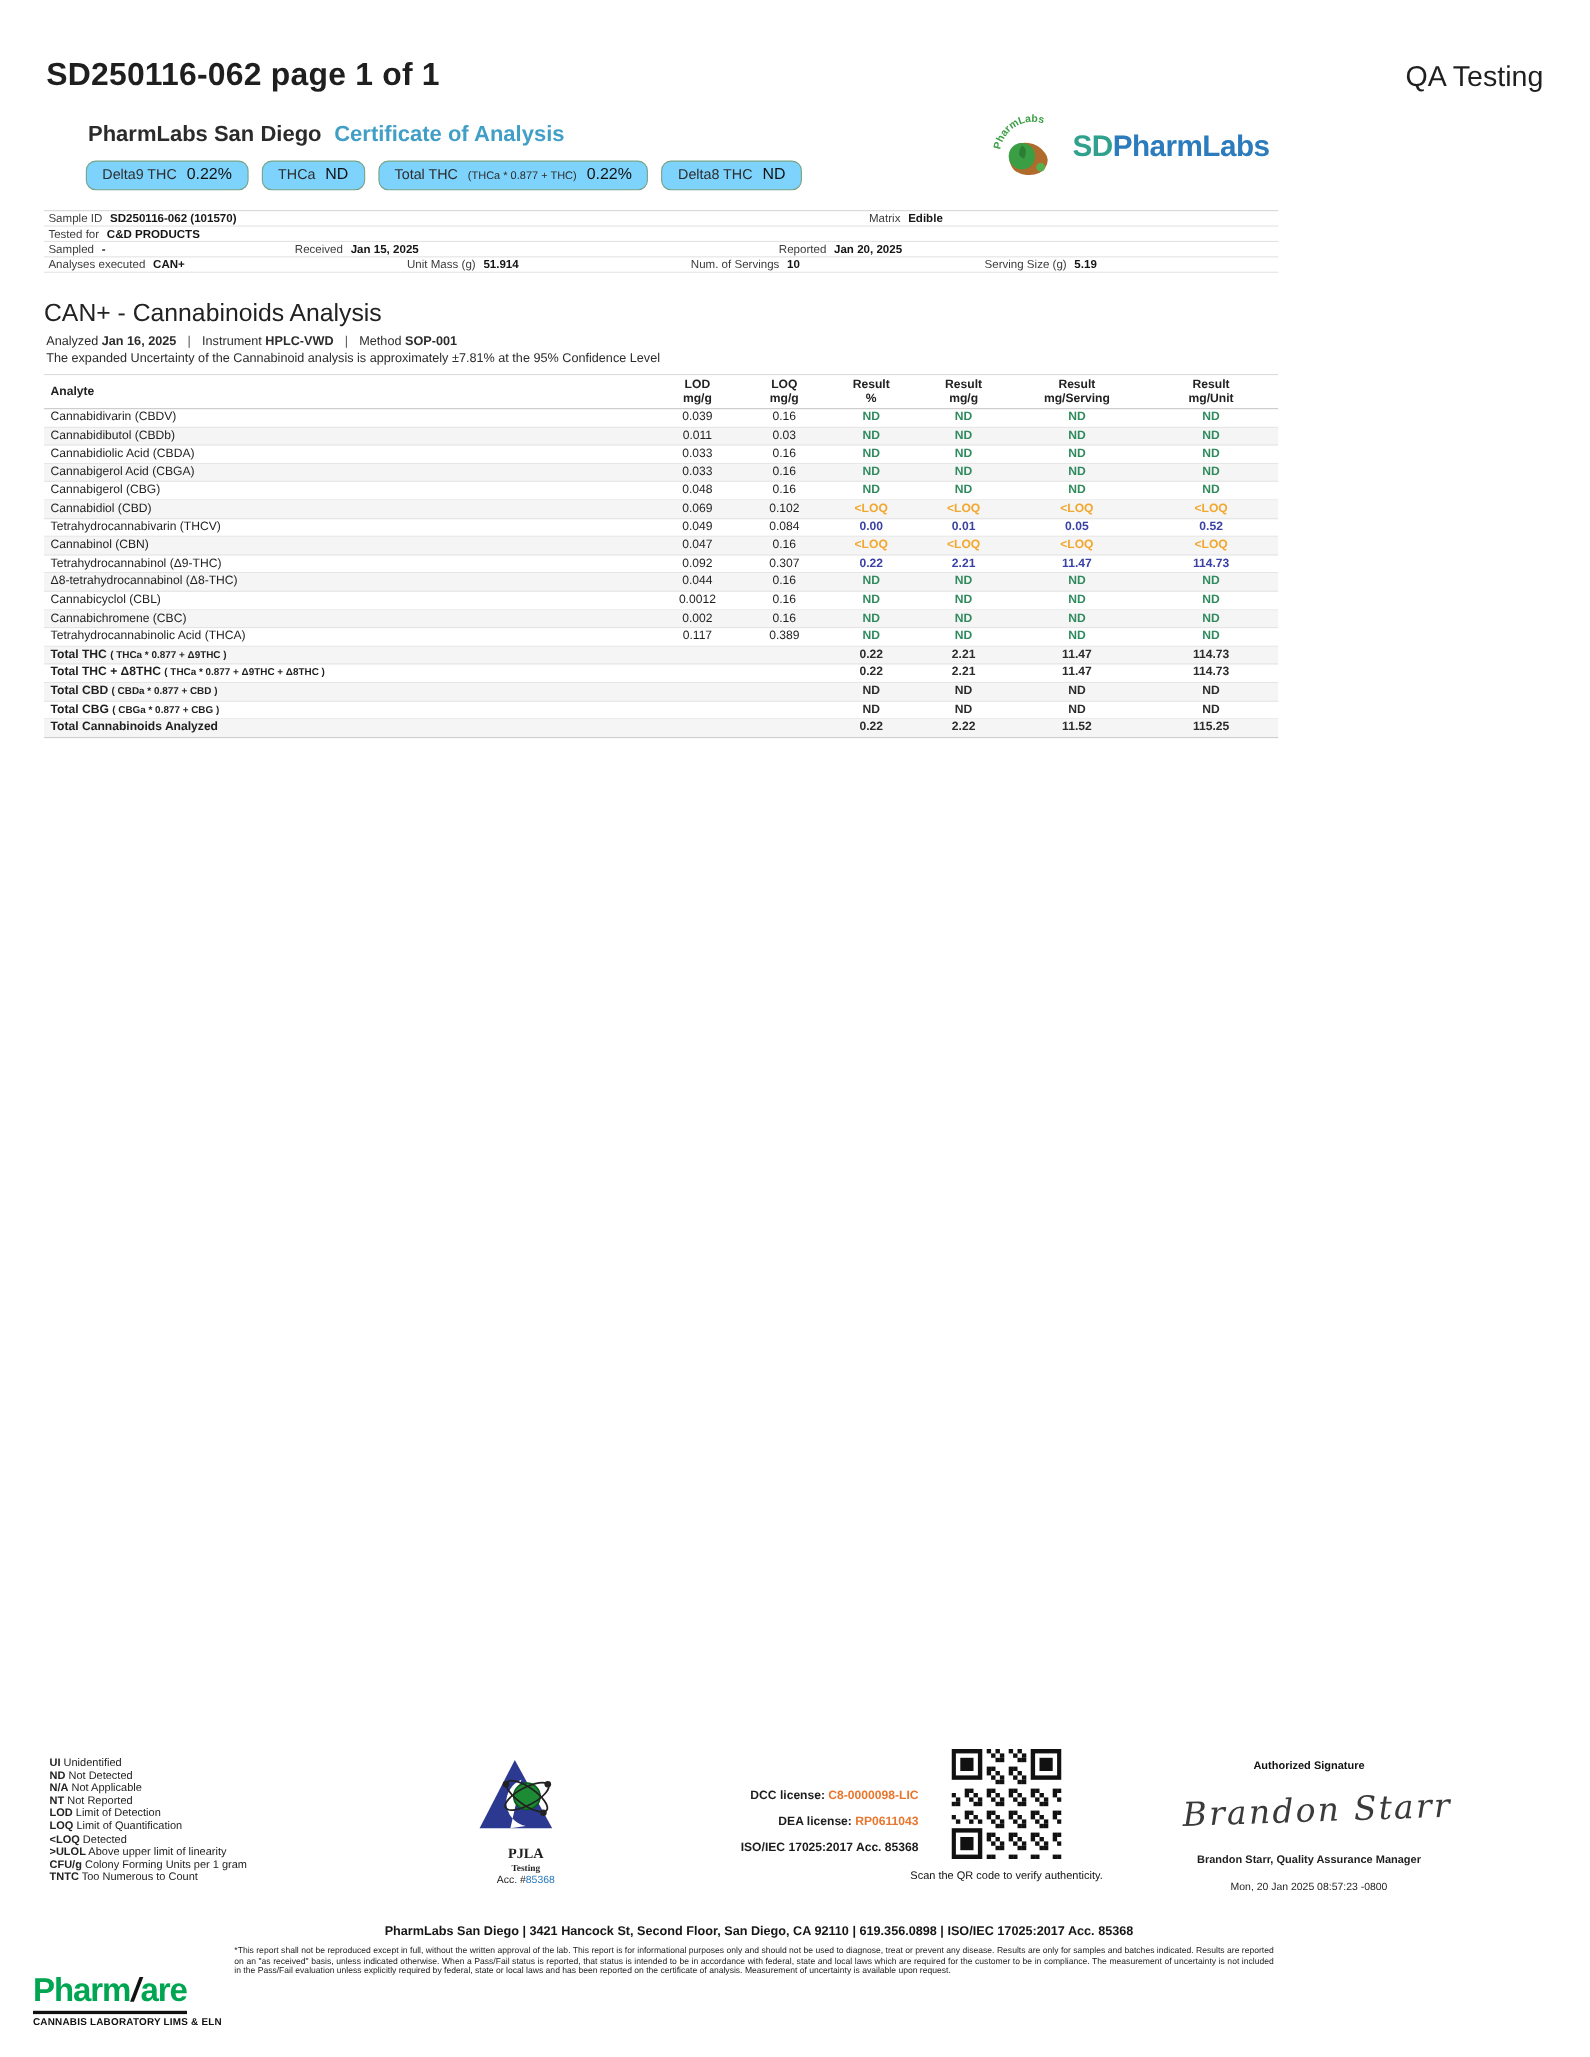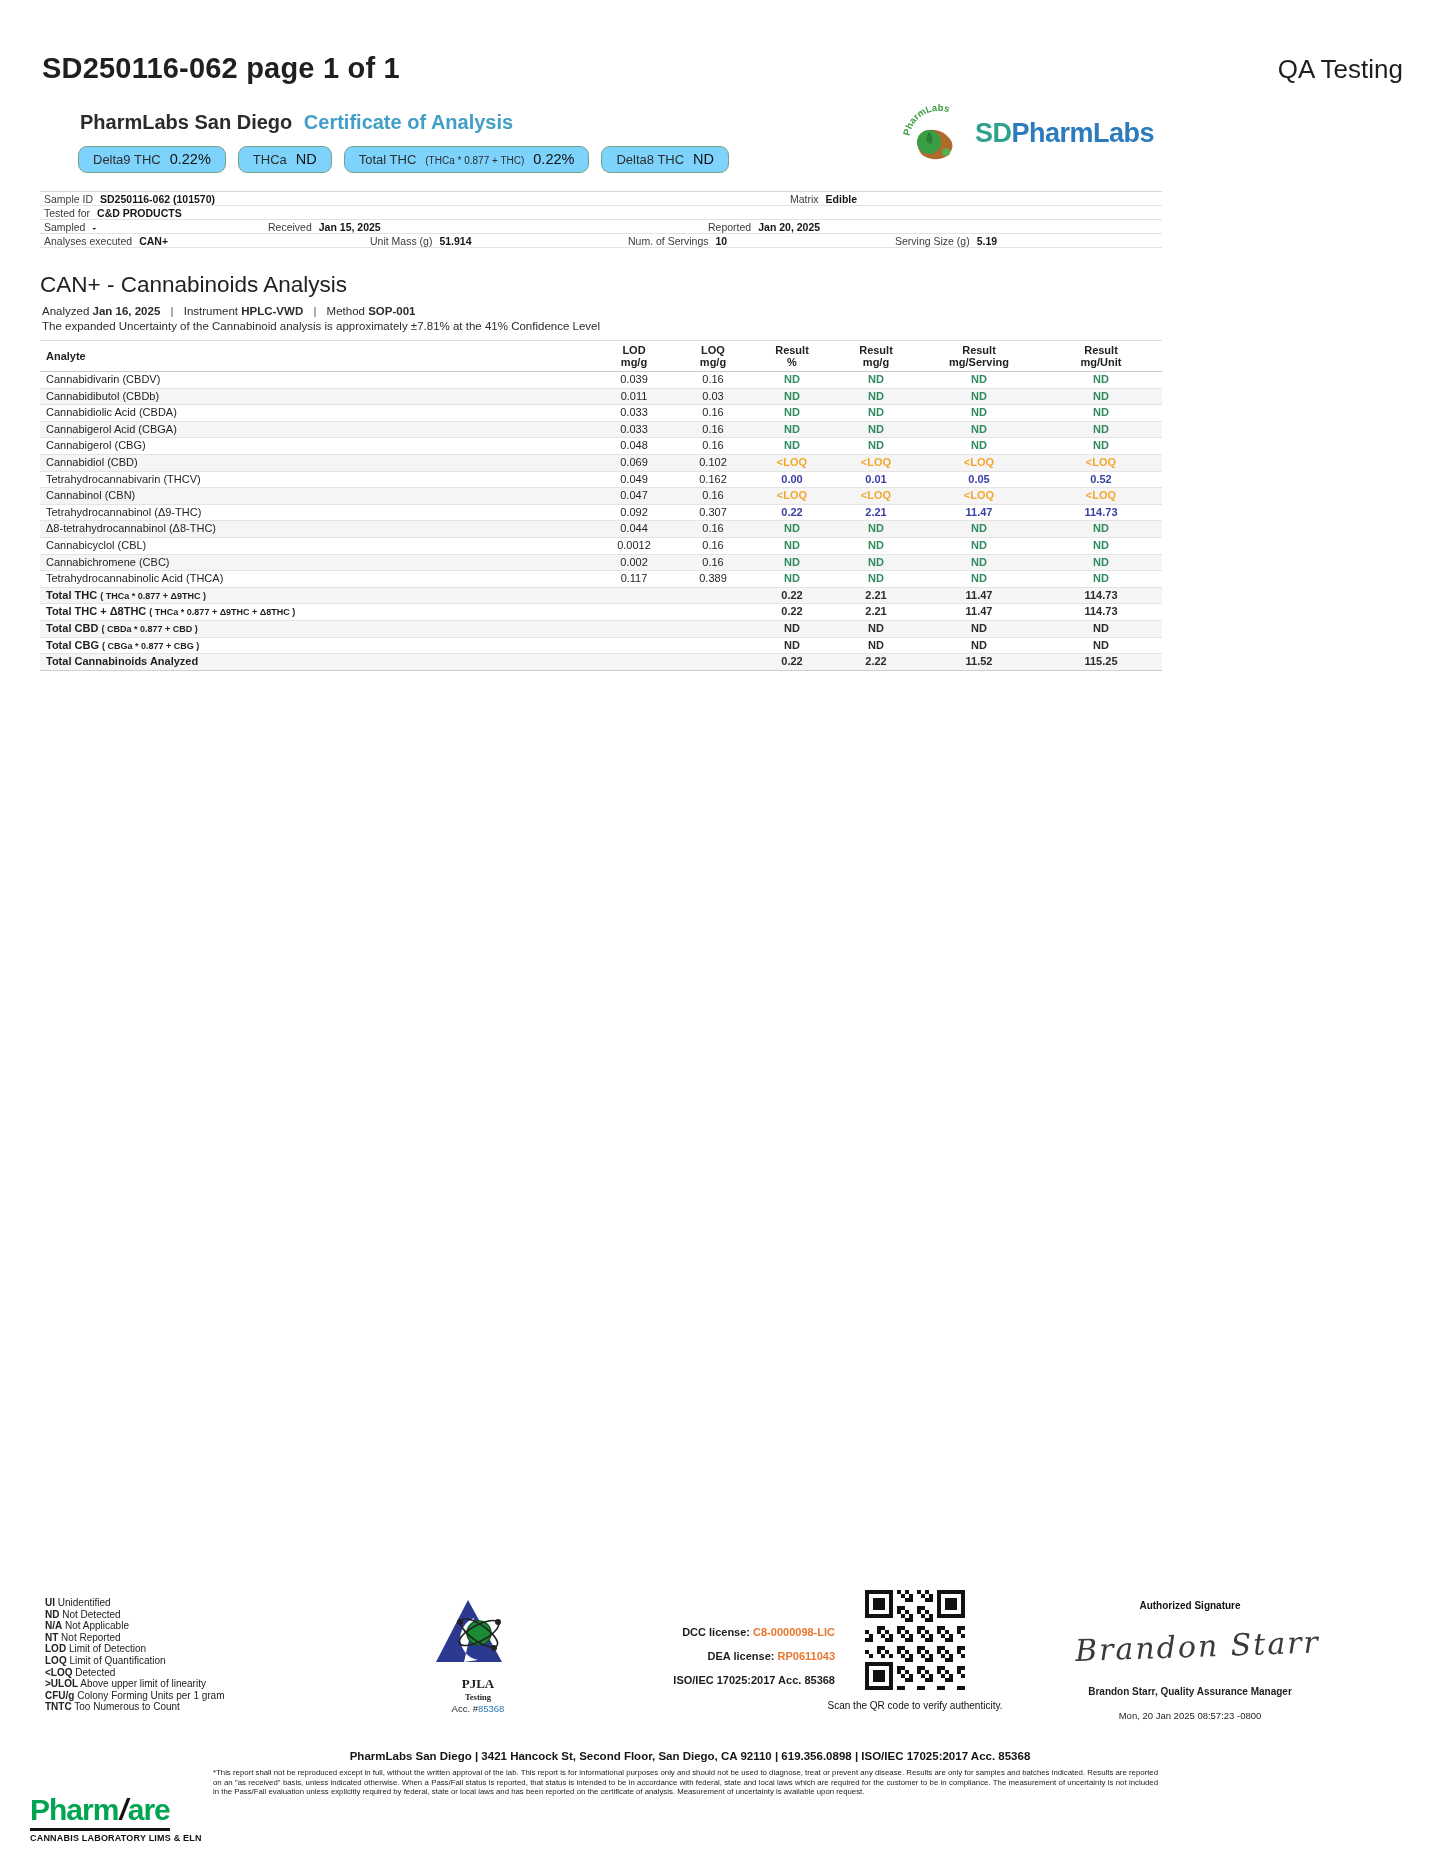--- a/index.html
+++ b/index.html
@@ -173,21 +173,21 @@
   <div class="sec-meta">
     <span>Analyzed</span>
     <b>Jan 16, 2025</b>
     <span class="sep">|</span>
     <span>Instrument</span>
     <b>HPLC-VWD</b>
     <span class="sep">|</span>
     <span>Method</span>
     <b>SOP-001</b>
   </div>
-  <div class="sec-unc">The expanded Uncertainty of the Cannabinoid analysis is approximately ±7.81% at the 41% Confidence Level</div>
+  <div class="sec-unc">The expanded Uncertainty of the Cannabinoid analysis is approximately ±7.81% at the 95% Confidence Level</div>
 
   <div class="ctable">
       <div class="crow chead">
         <div>
           <div>Analyte</div>
         </div>
         <div>
           <div>LOD</div>
           <div class="l2">mg/g</div>
         </div>
@@ -262,21 +262,21 @@
         <div>0.069</div>
         <div>0.102</div>
         <div class="v-loq">&lt;LOQ</div>
         <div class="v-loq">&lt;LOQ</div>
         <div class="v-loq">&lt;LOQ</div>
         <div class="v-loq">&lt;LOQ</div>
       </div>
       <div class="crow">
         <div>Tetrahydrocannabivarin (THCV)</div>
         <div>0.049</div>
-        <div>0.162</div>
+        <div>0.084</div>
         <div class="v-num">0.00</div>
         <div class="v-num">0.01</div>
         <div class="v-num">0.05</div>
         <div class="v-num">0.52</div>
       </div>
       <div class="crow stripe">
         <div>Cannabinol (CBN)</div>
         <div>0.047</div>
         <div>0.16</div>
         <div class="v-loq">&lt;LOQ</div>

